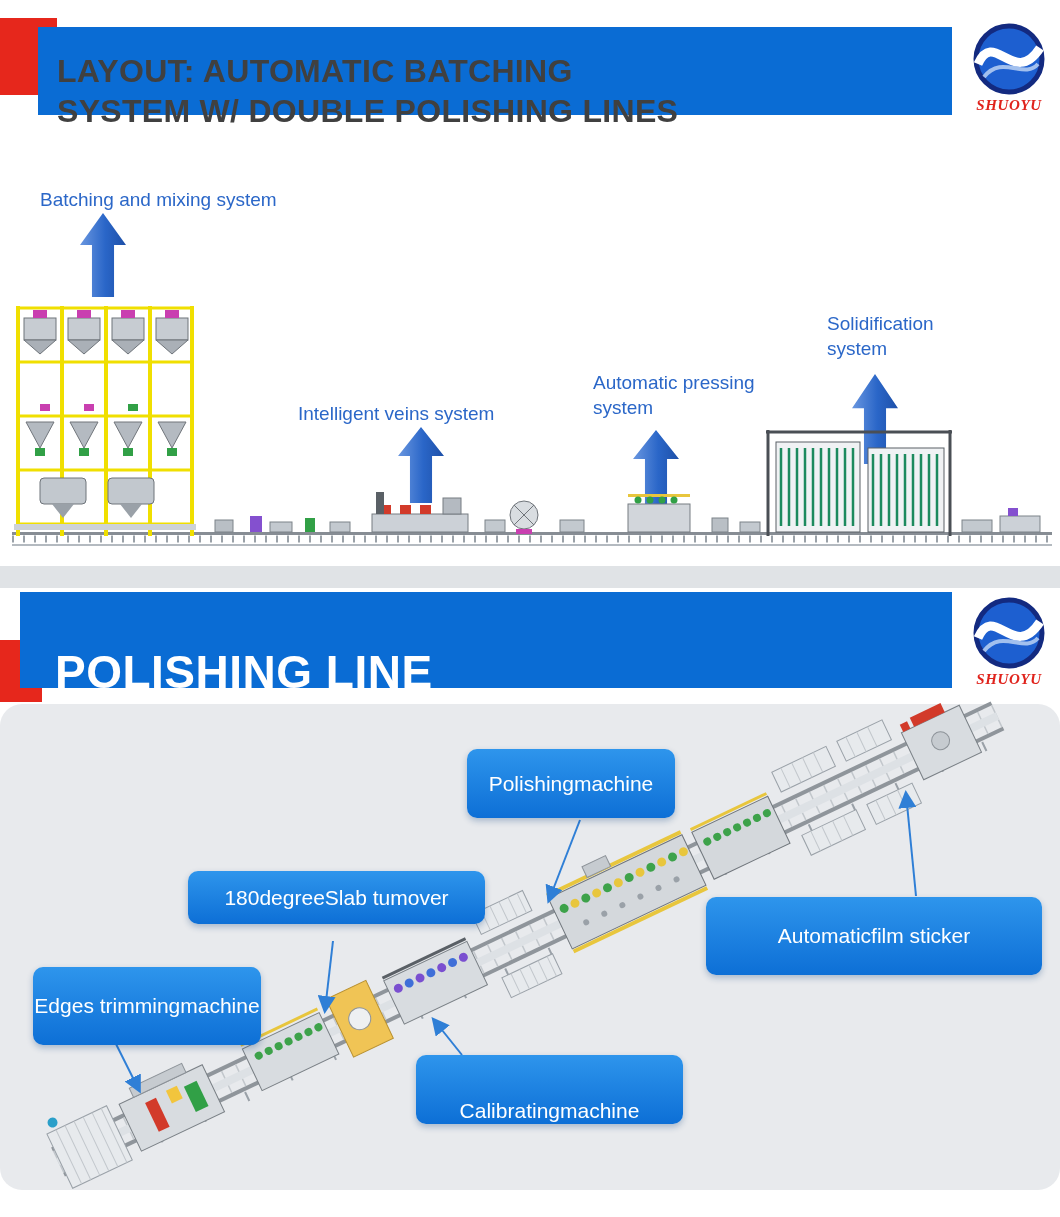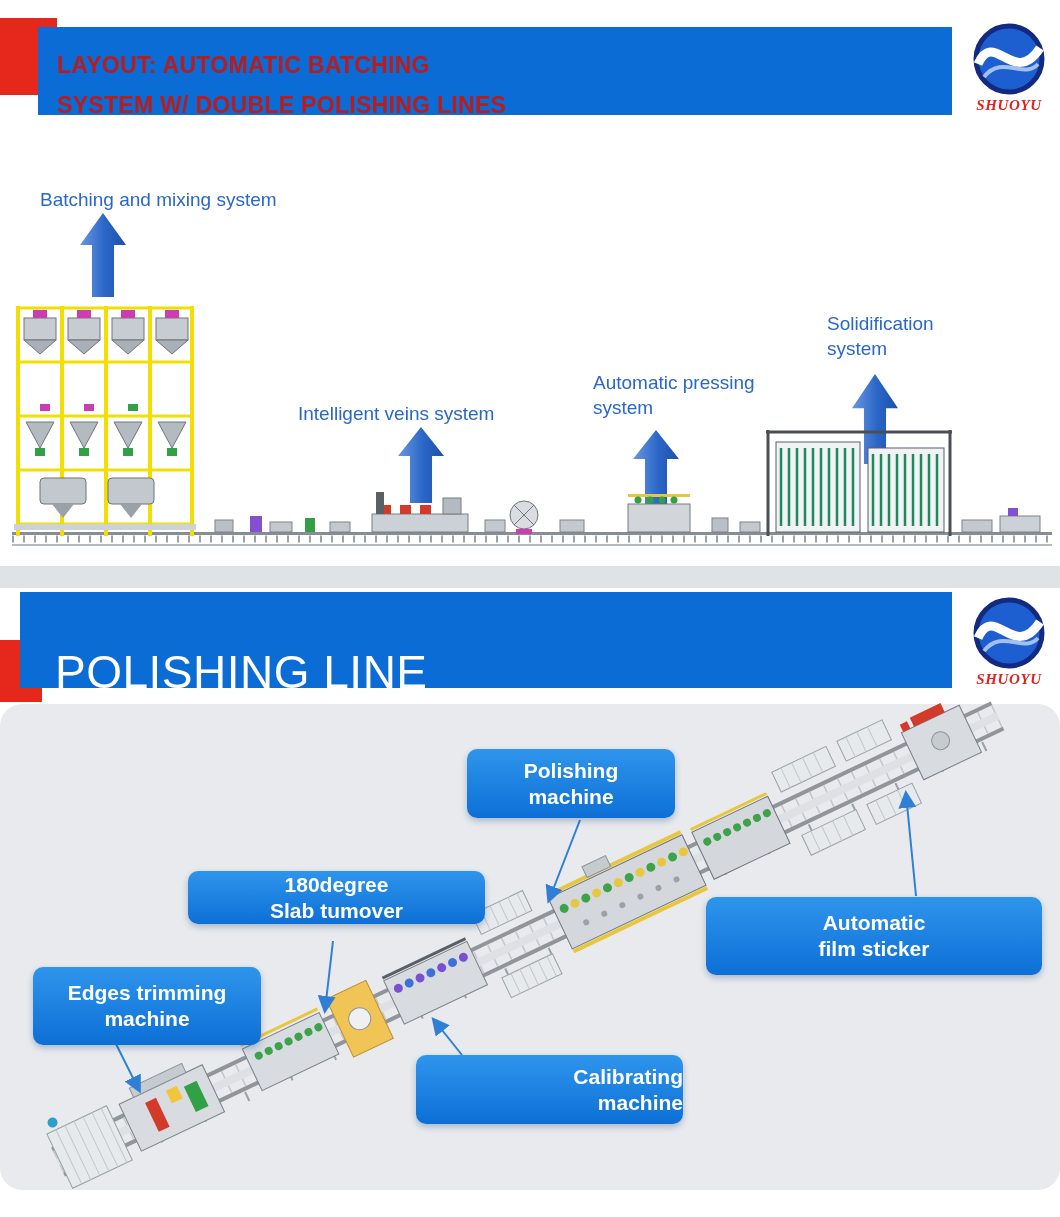--- a/index.html
+++ b/index.html
@@ -6,24 +6,24 @@
   .page{position:relative;width:1060px;height:1217px;background:#ffffff;overflow:hidden;
         font-family:"Liberation Sans",sans-serif;}
 
   
   .red-tab{position:absolute;background:#e6271c;}
   .red1{left:0;top:18px;width:57px;height:77px;}
   .red2{left:0;top:640px;width:42px;height:62px;}
   .blue-bar{position:absolute;background:#0a6cd4;}
   .blue1{left:38px;top:27px;width:914px;height:88px;}
   .blue2{left:20px;top:592px;width:932px;height:96px;}
-  .title1{position:absolute;left:57px;top:30px;color:#b91c1c;font-size:23px;font-weight:bold;
+  .title1{position:absolute;left:57px;top:30px;color:#404040;font-size:32px;font-weight:bold;
           line-height:40px;letter-spacing:.3px;white-space:nowrap;}
   .title1 span{display:block;}
-  .title2{position:absolute;left:55px;top:614px;color:#fff;font-size:46px;font-weight:normal;
+  .title2{position:absolute;left:55px;top:614px;color:#fff;font-size:46px;font-weight:bold;
           letter-spacing:.5px;white-space:nowrap;}
 
   
   .logo{position:absolute;width:98px;text-align:center;}
   .logo1{left:960px;top:22px;}
   .logo2{left:960px;top:596px;}
   .logo-text{color:#e0231c;font-weight:bold;font-style:italic;font-size:15px;
              letter-spacing:.6px;margin-top:-3px;font-family:Liberation Serif, serif;}
 
   
@@ -41,23 +41,23 @@
   #arr3{left:633px;top:430px;height:76px;}
   #arr4{left:852px;top:374px;height:90px;}
 
   .svg1{position:absolute;left:0;top:292px;width:1060px;height:300px;}
 
   
   .panel{position:absolute;left:0;top:704px;width:1060px;height:486px;
          background:#e8eaed;border-radius:22px;}
   .svg2{position:absolute;left:0;top:700px;width:1060px;height:520px;}
 
-  .callout{position:absolute;color:#fff;font-weight:bold;font-size:21px;line-height:26px;
+  .callout{position:absolute;color:#fff;font-weight:normal;font-size:21px;line-height:26px;
      background:linear-gradient(180deg,#2e95ec,#0d6fd6);border-radius:10px;
-     display:flex;flex-direction:column;align-items:center;justify-content:center;
+     display:flex;flex-direction:row;align-items:center;justify-content:center;
      text-align:center;box-shadow:0 3px 6px rgba(20,70,130,.3);}
   .callout span{display:block;}
   #co-polishing{left:467px;top:749px;width:208px;height:69px;}
   #co-slab{left:188px;top:871px;width:297px;height:53px;}
   #co-edges{left:33px;top:967px;width:228px;height:78px;}
   #co-film{left:706px;top:897px;width:336px;height:78px;}
   #co-calibrating{left:416px;top:1055px;width:267px;height:69px;align-items:flex-end;}
 </style>
 </head>
 <body>

